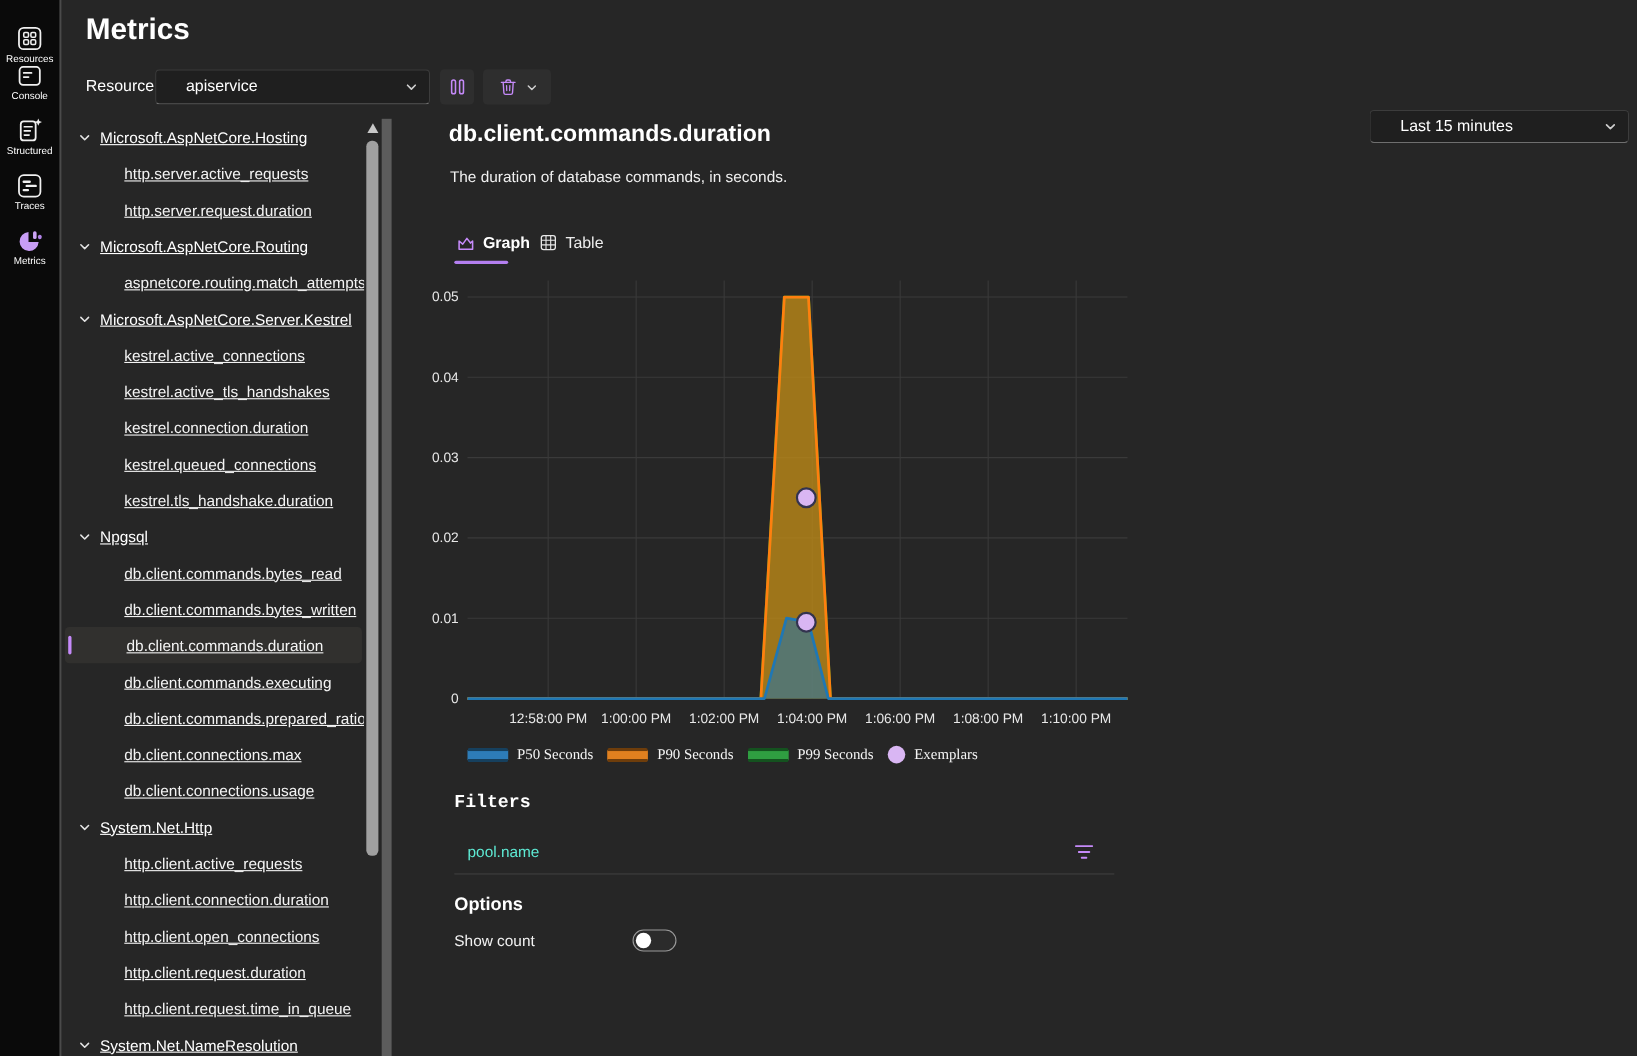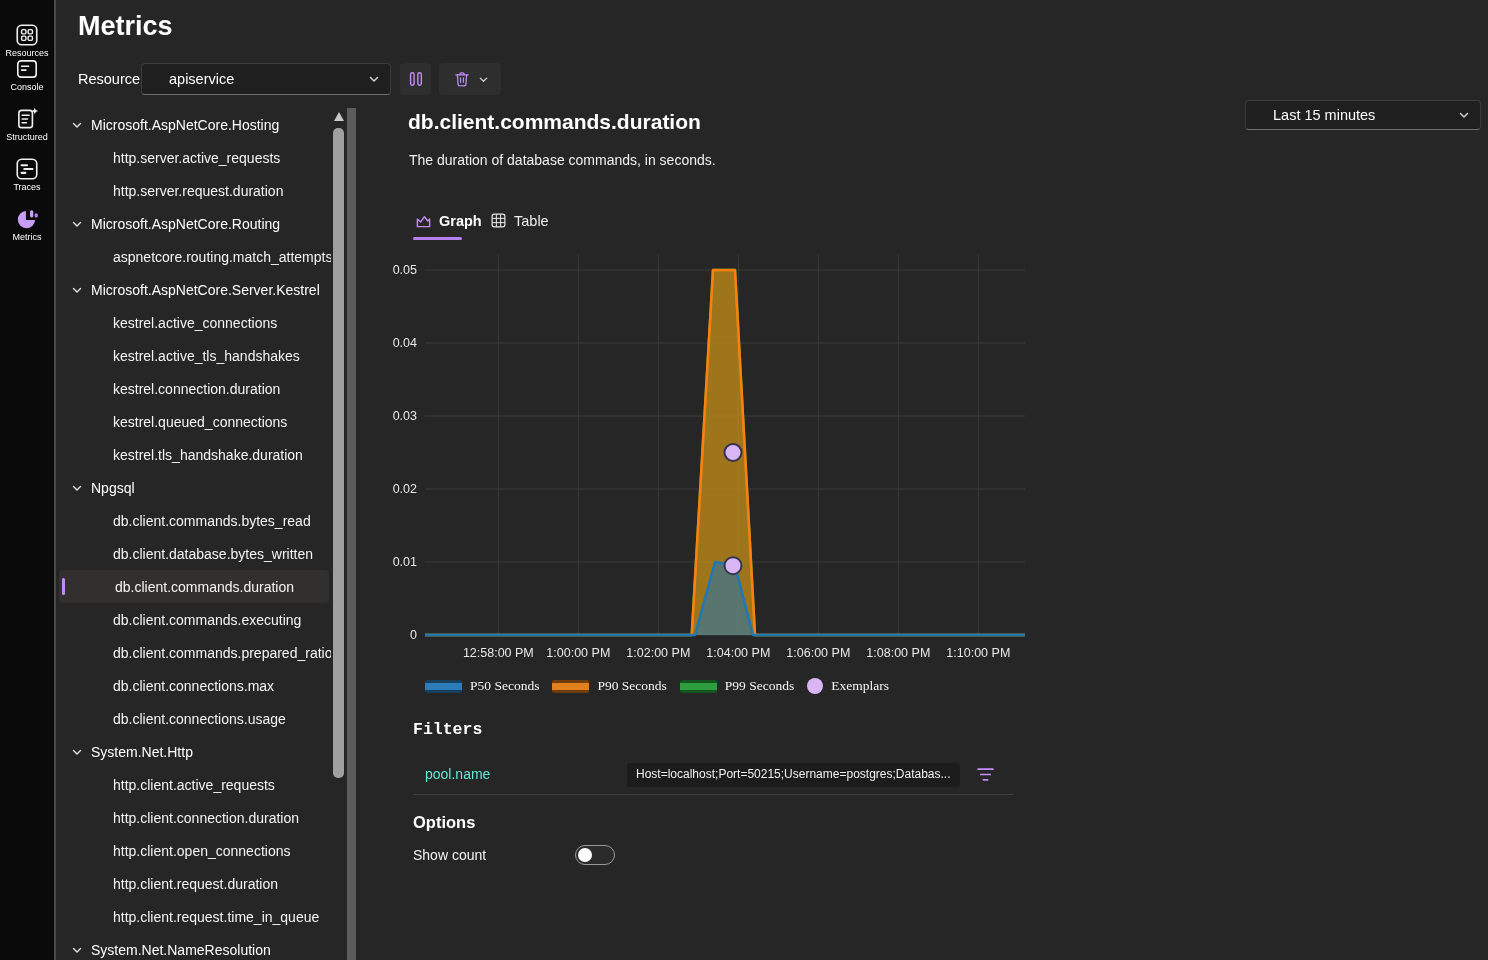--- a/index.html
+++ b/index.html
@@ -18,21 +18,21 @@
   .select-box { position:absolute; background:#1f1f1f; border:1px solid #3c3c3c; border-bottom-color:#6f6f6f; border-radius:4px; color:#ffffff; font-size:14.5px; display:flex; align-items:center; padding:0 27px; cursor:pointer; }
   .resource-select { left:141px; top:63px; width:250px; height:32px; }
   .time-select { left:1245px; top:64px; width:236px; height:30px;margin-top:36px; }
   .select-box .chev { position:absolute; right:10px; top:50%; margin-top:-6px; }
   .tool-btn { position:absolute; top:63px; height:32px; background:#2e2e2e; border:none; border-radius:4px; display:flex; align-items:center; justify-content:center; gap:6px; cursor:pointer; }
   .btn-pause { left:400px; width:31px; }
   .btn-trash { left:439px; width:62px; }
 
   
   .tree { position:absolute; left:57px; top:108px; width:274px; height:852px; overflow:hidden; }
-  .tree-row { position:relative; height:33px; display:flex; align-items:center; white-space:nowrap; overflow:hidden; cursor:pointer; color:#f4f4f4; font-size:14px; }
+  .tree-row { position:relative; height:33px; display:flex; align-items:center; white-space:nowrap; overflow:hidden; cursor:pointer; color:#f4f4f4; font-size:14px;text-decoration:underline; }
   .tree-row.group { padding-left:14px; color:#ffffff; }
   .tree-row.group .chev { margin-right:8px; display:inline-flex; }
   .tree-row.leaf { padding-left:56px; }
   .tree-row.selected { background:#31302e; border-radius:4px; margin:0 2px; }
   .sel-bar { position:absolute; left:3px; top:8px; width:3px; height:17px; background:#c58af9; border-radius:2px; }
 
   .tree-scroll-up { position:absolute; left:334px; top:112px; width:0; height:0; border-left:5.5px solid transparent; border-right:5.5px solid transparent; border-bottom:9px solid #c7c7c7; }
   .tree-scroll-thumb { position:absolute; left:333px; top:128px; width:11px; height:650px; background:#a0a0a0; border-radius:5px; }
   .splitter { position:absolute; left:347px; top:108px; width:9px; height:852px; background:#5c5c5c; cursor:col-resize; }
 
@@ -204,21 +204,21 @@
           <svg width="12" height="12" viewBox="0 0 12 12">
             <polyline points="2.5,4.5 6,8 9.5,4.5" fill="none" stroke="#e3e3e3" stroke-width="1.4" stroke-linecap="round" stroke-linejoin="round"></polyline>
           </svg>
         </span>
         <span class="lbl">Npgsql</span>
       </div>
       <div class="tree-row leaf">
         <span class="lbl">db.client.commands.bytes_read</span>
       </div>
       <div class="tree-row leaf">
-        <span class="lbl">db.client.database.bytes_written</span>
+        <span class="lbl">db.client.commands.bytes_written</span>
       </div>
       <div class="tree-row leaf selected">
         <span class="sel-bar"></span>
         <span class="lbl">db.client.commands.duration</span>
       </div>
       <div class="tree-row leaf">
         <span class="lbl">db.client.commands.executing</span>
       </div>
       <div class="tree-row leaf">
         <span class="lbl">db.client.commands.prepared_ratio</span>
@@ -337,21 +337,20 @@
         <span class="lg-label">P99 Seconds</span>
       </div>
       <div class="legend-item">
         <span class="dot" style="background: rgb(217, 182, 243);"></span>
         <span class="lg-label">Exemplars</span>
       </div>
     </div>
 
   <div class="filters-heading">Filters</div>
   <div class="filter-name">pool.name</div>
-  <div class="filter-chip">Host=localhost;Port=50215;Username=postgres;Databas...</div>
   <svg class="filter-funnel" width="17" height="15" viewBox="0 0 16 14">
     <line x1="1" y1="2" x2="15" y2="2" stroke="#c58af9" stroke-width="1.6" stroke-linecap="round"></line>
     <line x1="3.5" y1="7" x2="12.5" y2="7" stroke="#c58af9" stroke-width="1.6" stroke-linecap="round"></line>
     <line x1="6" y1="12" x2="10" y2="12" stroke="#c58af9" stroke-width="1.6" stroke-linecap="round"></line>
   </svg>
   <div class="filter-divider"></div>
 
   <div class="options-heading">Options</div>
   <div class="showcount-label">Show count</div>
   <div class="toggle">

